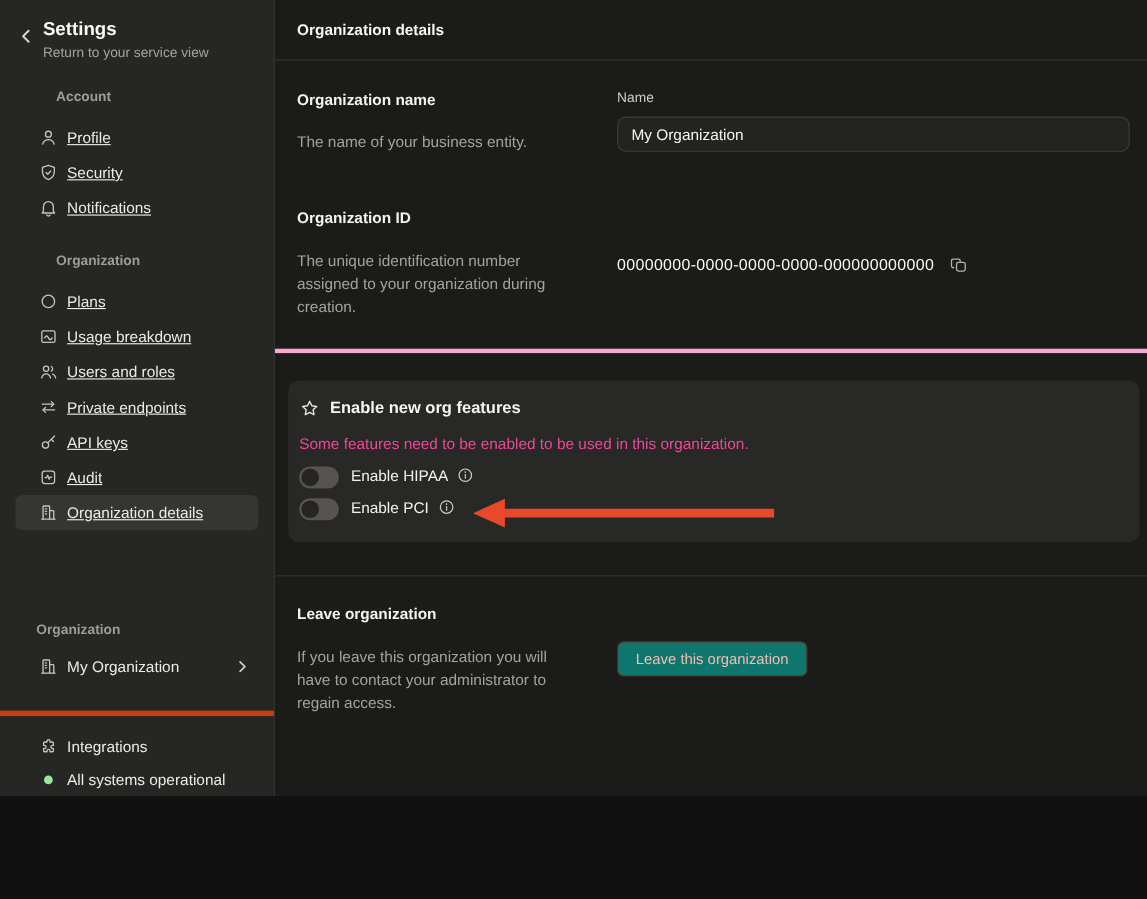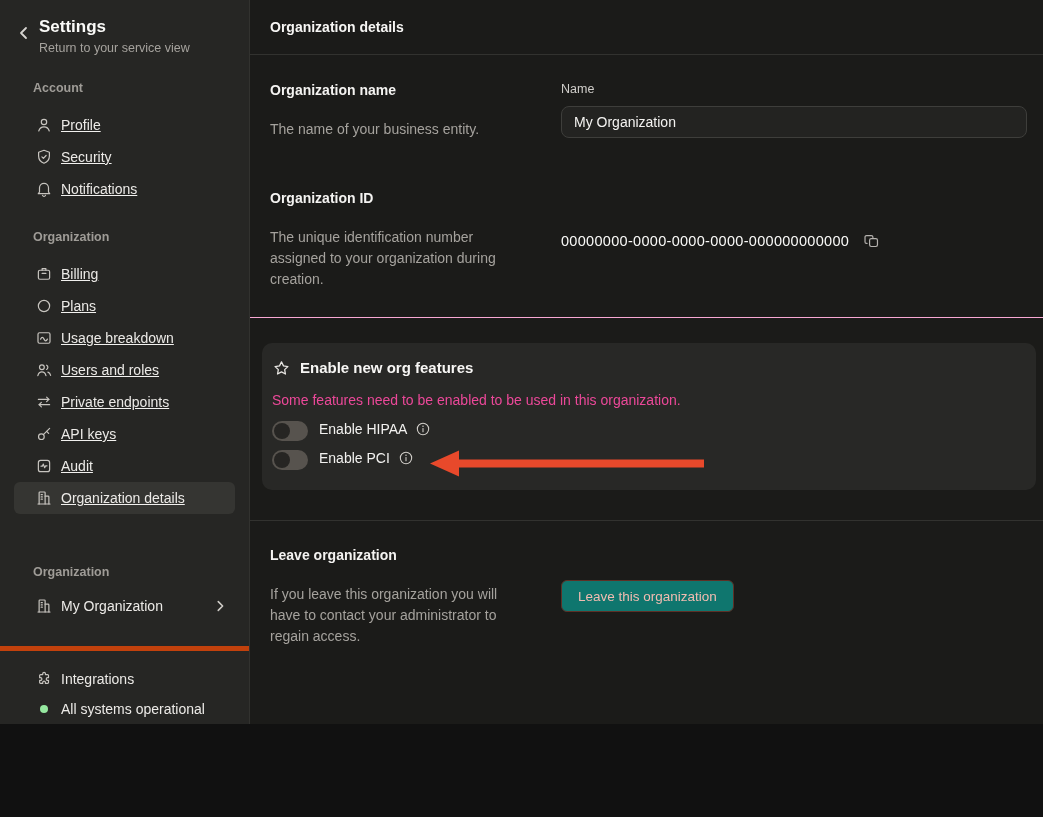--- a/index.html
+++ b/index.html
@@ -9,21 +9,21 @@
     font-family:"Liberation Sans","DejaVu Sans",sans-serif;
     background:#1b1b19;color:#f2f1ef;
     -webkit-font-smoothing:antialiased;
   }
   
   .sidebar{width:250px;min-width:250px;background:#262624;border-right:1px solid #32322f;display:flex;flex-direction:column;}
   .sb-header{display:flex;align-items:flex-start;padding:16px 16px 0 16px;gap:7px;}
   .back-btn{background:none;border:none;color:#d6d4d0;padding:0;margin-top:9px;cursor:pointer;width:16px;height:16px;}
   .sb-title{font-size:17px;font-weight:700;color:#fafaf8;margin:0;line-height:22px;}
   .sb-subtitle{font-size:12.5px;color:#a5a29d;margin:2px 0 0;line-height:16px;cursor:pointer;}
-  .sb-label{font-size:12.5px;font-weight:600;color:#9f9c97;padding-left:33px;margin-top:25px;line-height:15px;}
+  .sb-label{font-size:12.5px;font-weight:600;color:#9f9c97;padding-left:51px;margin-top:25px;line-height:15px;}
   .sb-nav{margin-top:13px;padding:0 14px;text-decoration:underline;}
   .nav-item{display:flex;align-items:center;gap:8px;height:32px;padding:0 8px 0 21px;border-radius:6px;font-size:14px;color:#eceae7;cursor:pointer;}
   .nav-item.active{background:#353532;}
   .nav-icon{width:18px;height:18px;color:#c7c4bf;flex-shrink:0;display:flex;align-items:center;justify-content:center;}
   .nav-icon svg{width:18px;height:18px;}
   .sb-spacer{flex:1;}
   .sb-bottom{padding:0 14px;}
   .sb-bottom .sb-label{padding-left:19px;margin-top:0;}
   .org-switcher{display:flex;align-items:center;gap:8px;height:32px;padding:0 8px 0 21px;margin-top:10px;border-radius:6px;font-size:14px;color:#eceae7;cursor:pointer;}
   .chev-right{margin-left:auto;color:#cfccc7;width:14px;height:14px;}
@@ -39,21 +39,21 @@
   .row-left h3{font-size:14px;font-weight:700;margin:0 0 20px;color:#f4f3f1;line-height:17px;}
   .row-left p{font-size:14px;color:#a5a29d;margin:0;line-height:21px;}
   .row-right{flex:1;min-width:0;}
   .row2{margin-top:50px;}
   .field-label{font-size:12.5px;color:#cfcdc9;display:block;margin-bottom:9px;line-height:15px;}
   .text-input{width:100%;height:32px;background:#232321;border:1px solid #3e3e3b;border-radius:8px;color:#f4f3f1;font-size:14px;padding:0 12px;font-family:inherit;outline:none;}
   .id-row{display:flex;align-items:center;gap:14px;padding-top:42px;}
   .uuid{font-size:14.5px;color:#fafaf8;letter-spacing:.3px;white-space:nowrap;}
   .icon-btn{background:none;border:none;color:#b5b2ae;padding:0;cursor:pointer;width:18px;height:18px;display:flex;align-items:center;justify-content:center;}
   .icon-btn svg{width:18px;height:18px;}
-  .card-band{border-top:1px solid #f9a8d4;padding:25px 7px 30px 12px;}
+  .card-band{border-top:4px solid #f9a8d4;padding:25px 7px 30px 12px;}
   .features-card{background:#282826;border-radius:10px;padding:15px 16px 20px 10px;}
   .card-head{display:flex;align-items:center;gap:9px;margin-bottom:13px;}
   .card-head h3{font-size:15px;font-weight:700;margin:0;color:#f7f6f4;line-height:20px;}
   .star{width:19px;height:19px;color:#e8e6e2;flex-shrink:0;}
   .card-desc{font-size:14px;color:#ec4899;margin:0 0 12px;line-height:18px;}
   .toggle-row{display:flex;align-items:flex-start;margin-top:9px;height:20px;}
   .toggle{width:36px;height:20px;border-radius:10px;background:#57534e;position:relative;margin-right:11px;cursor:pointer;border:none;padding:0;flex-shrink:0;}
   .toggle::after{content:"";position:absolute;left:2px;top:2px;width:16px;height:16px;border-radius:50%;background:#262523;}
   .toggle-label{font-size:14px;color:#f2f1ef;margin-right:8px;}
   .info{width:16px;height:16px;color:#d2cfca;cursor:pointer;display:flex;align-items:center;}
@@ -109,30 +109,20 @@
             </svg>
         </span>
         <span>Notifications</span>
       </div>
     </nav>
 
     <div class="sb-label">Organization</div>
     <nav class="sb-nav">
       <div class="nav-item">
         <span class="nav-icon">
-          <svg viewBox="0 0 24 24" fill="none" stroke="currentColor" stroke-width="1.6" stroke-linecap="round" stroke-linejoin="round">
-              <rect x="4.5" y="7" width="15" height="12" rx="2"></rect>
-              <path d="M9.5 7V4.8h5V7"></path>
-              <path d="M9.5 11.2h5"></path>
-            </svg>
-        </span>
-        <span>Billing</span>
-      </div>
-      <div class="nav-item">
-        <span class="nav-icon">
           <svg viewBox="0 0 24 24" fill="none" stroke="currentColor" stroke-width="1.6">
               <circle cx="12" cy="12" r="7.5"></circle>
             </svg>
         </span>
         <span>Plans</span>
       </div>
       <div class="nav-item">
         <span class="nav-icon">
           <svg viewBox="0 0 24 24" fill="none" stroke="currentColor" stroke-width="1.6" stroke-linecap="round" stroke-linejoin="round">
               <rect x="4" y="5" width="16" height="14" rx="2"></rect>

